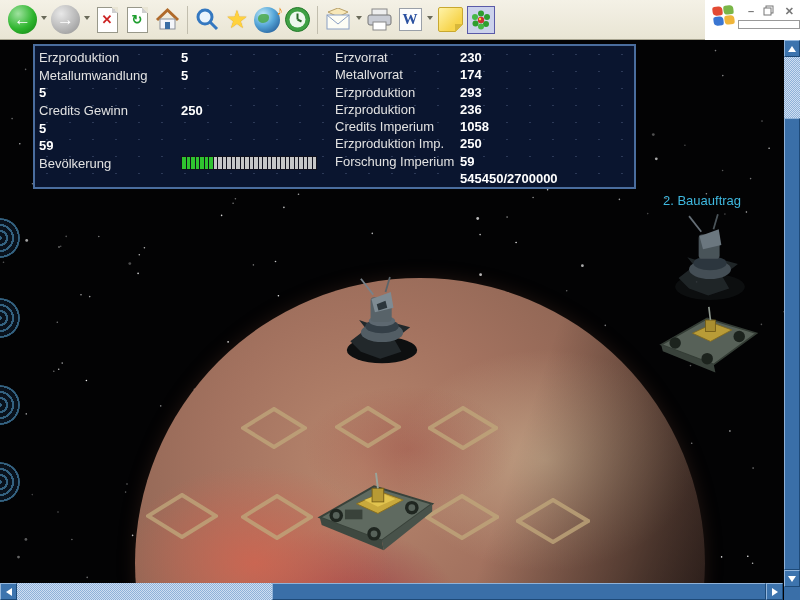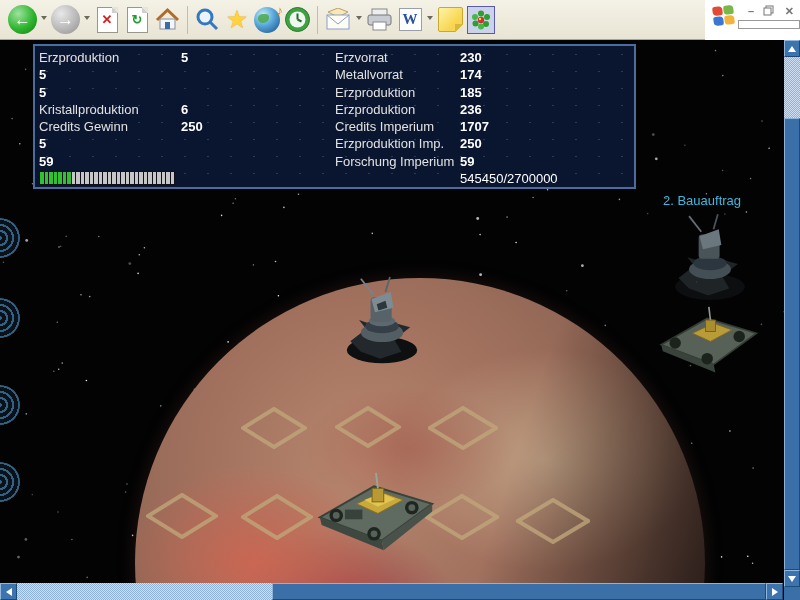--- a/index.html
+++ b/index.html
@@ -72,21 +72,21 @@
          border:2px solid #4a6d9e;background:#0a152f;
          background-image:radial-gradient(rgba(130,150,190,.28) 1px,transparent 1px);
          background-size:23px 17px;
          display:flex;padding:3px 0 0 4px;color:#e2e2e2;font-size:13px;}
   .scol{display:flex;flex-direction:column;}
   .scol.left{width:296px;} .scol.right{flex:1;}
   .srow{display:flex;align-items:center;height:17.6px;white-space:nowrap;}
   .slabel{width:142px;overflow:hidden;}
   .scol.right .slabel{width:125px;}
   .sval{font-weight:bold;color:#fff;}
-  .sval.plain{font-weight:normal;}
+  .sval.plain{font-weight:bold;}
   .pbar{display:flex;gap:1px;width:136px;height:14px;background:#10101c;padding:1px;box-sizing:border-box;}
   .pseg{flex:1;background:#c6c6c6;}
   .pseg.on{background:#2fc42f;}
 
   .queue-label{position:absolute;left:663px;top:153px;color:#3fb9e0;font-size:13px;}
 
   .nav-spiral{position:absolute;left:-20px;width:40px;height:40px;border-radius:50%;cursor:pointer;
     background:repeating-radial-gradient(circle at 50% 50%, #3c7296 0 2px, #0a1420 2px 6px);
     opacity:.85;}
 
@@ -451,40 +451,38 @@
       <line x1="68" y1="22" x2="66" y2="6" stroke="#9aa49a" stroke-width="2"></line>
     </svg>
 
     <div class="panel">
       <div class="scol left" id="col-left">
           <div class="srow">
             <span class="slabel">Erzproduktion</span>
             <span class="sval">5</span>
           </div>
           <div class="srow">
+            <span class="slabel">Metallumwandlung</span>
             <span class="sval">5</span>
           </div>
           <div class="srow">
             <span class="sval">5</span>
-          </div>
-          <div class="srow">
-            <span class="slabel">Kristallproduktion</span>
-            <span class="sval">6</span>
           </div>
           <div class="srow">
             <span class="slabel">Credits Gewinn</span>
             <span class="sval">250</span>
           </div>
           <div class="srow">
             <span class="sval">5</span>
           </div>
           <div class="srow">
             <span class="sval">59</span>
           </div>
           <div class="srow">
+            <span class="slabel">Bevölkerung</span>
             <div class="pbar">
               <div class="pseg on"></div>
               <div class="pseg on"></div>
               <div class="pseg on"></div>
               <div class="pseg on"></div>
               <div class="pseg on"></div>
               <div class="pseg on"></div>
               <div class="pseg on"></div>
               <div class="pseg"></div>
               <div class="pseg"></div>
@@ -516,29 +514,29 @@
           <div class="srow">
             <span class="slabel">Erzvorrat</span>
             <span class="sval">230</span>
           </div>
           <div class="srow">
             <span class="slabel">Metallvorrat</span>
             <span class="sval">174</span>
           </div>
           <div class="srow">
             <span class="slabel">Erzproduktion</span>
-            <span class="sval">185</span>
+            <span class="sval">293</span>
           </div>
           <div class="srow">
             <span class="slabel">Erzproduktion</span>
             <span class="sval">236</span>
           </div>
           <div class="srow">
             <span class="slabel">Credits Imperium</span>
-            <span class="sval">1707</span>
+            <span class="sval">1058</span>
           </div>
           <div class="srow">
             <span class="slabel">Erzproduktion Imp.</span>
             <span class="sval">250</span>
           </div>
           <div class="srow">
             <span class="slabel">Forschung Imperium</span>
             <span class="sval">59</span>
           </div>
           <div class="srow">

